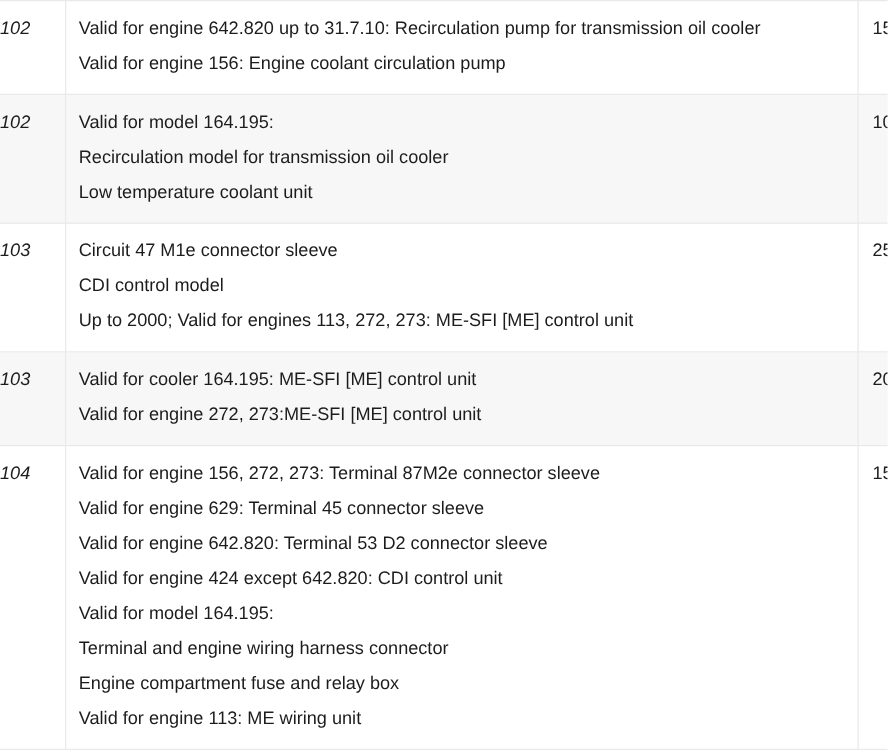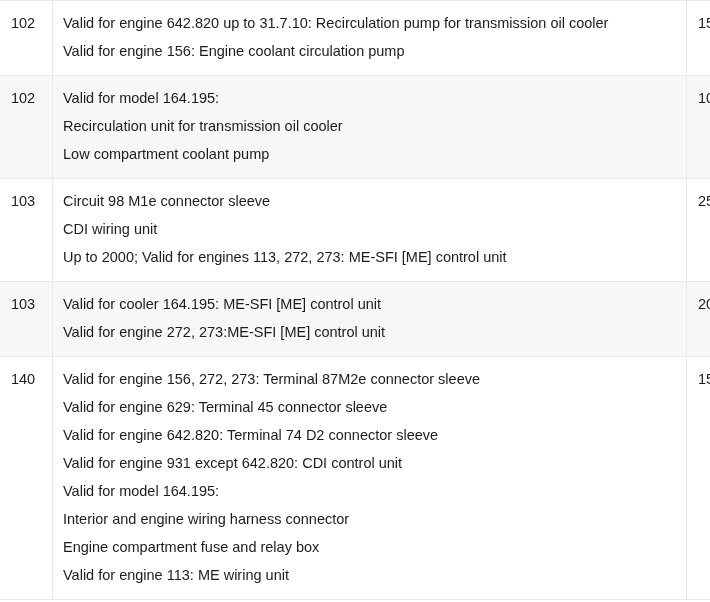--- a/index.html
+++ b/index.html
@@ -33,25 +33,26 @@
     border-top: 1px solid #e9e9e9;
     border-bottom: 1px solid #e9e9e9;
     vertical-align: top;
     padding: 0;
   }
 
   
   td.col-index {
     width: 46px;
     border-right: 1px solid #e9e9e9;
-    text-align: center;
+    text-align: left;
     padding: 8px 6px 10px 0;
     font-size: 14.5px;
     line-height: 28px;
     white-space: nowrap;
+    font-style: italic;
   }
 
   
   td.col-desc {
     width: 613px;
     padding: 8px 10px 10px 10px;
     border-right: 1px solid #e9e9e9;
   }
 
   
@@ -80,50 +81,50 @@
         <td class="col-desc">
           <div class="desc-line">Valid for engine 642.820 up to 31.7.10: Recirculation pump for transmission oil cooler</div>
           <div class="desc-line">Valid for engine 156: Engine coolant circulation pump</div>
         </td>
         <td class="col-qty">15</td>
       </tr>
       <tr class="striped">
         <td class="col-index">102</td>
         <td class="col-desc">
           <div class="desc-line">Valid for model 164.195:</div>
-          <div class="desc-line">Recirculation unit for transmission oil cooler</div>
-          <div class="desc-line">Low compartment coolant pump</div>
+          <div class="desc-line">Recirculation model for transmission oil cooler</div>
+          <div class="desc-line">Low temperature coolant unit</div>
         </td>
         <td class="col-qty">10</td>
       </tr>
       <tr>
         <td class="col-index">103</td>
         <td class="col-desc">
-          <div class="desc-line">Circuit 98 M1e connector sleeve</div>
-          <div class="desc-line">CDI wiring unit</div>
+          <div class="desc-line">Circuit 47 M1e connector sleeve</div>
+          <div class="desc-line">CDI control model</div>
           <div class="desc-line">Up to 2000; Valid for engines 113, 272, 273: ME-SFI [ME] control unit</div>
         </td>
         <td class="col-qty">25</td>
       </tr>
       <tr class="striped">
         <td class="col-index">103</td>
         <td class="col-desc">
           <div class="desc-line">Valid for cooler 164.195: ME-SFI [ME] control unit</div>
           <div class="desc-line">Valid for engine 272, 273:ME-SFI [ME] control unit</div>
         </td>
         <td class="col-qty">20</td>
       </tr>
       <tr>
-        <td class="col-index">140</td>
+        <td class="col-index">104</td>
         <td class="col-desc">
           <div class="desc-line">Valid for engine 156, 272, 273: Terminal 87M2e connector sleeve</div>
           <div class="desc-line">Valid for engine 629: Terminal 45 connector sleeve</div>
-          <div class="desc-line">Valid for engine 642.820: Terminal 74 D2 connector sleeve</div>
-          <div class="desc-line">Valid for engine 931 except 642.820: CDI control unit</div>
+          <div class="desc-line">Valid for engine 642.820: Terminal 53 D2 connector sleeve</div>
+          <div class="desc-line">Valid for engine 424 except 642.820: CDI control unit</div>
           <div class="desc-line">Valid for model 164.195:</div>
-          <div class="desc-line">Interior and engine wiring harness connector</div>
+          <div class="desc-line">Terminal and engine wiring harness connector</div>
           <div class="desc-line">Engine compartment fuse and relay box</div>
           <div class="desc-line">Valid for engine 113: ME wiring unit</div>
         </td>
         <td class="col-qty">15</td>
       </tr>
     </tbody>
 </table>
 
 </body></html>

